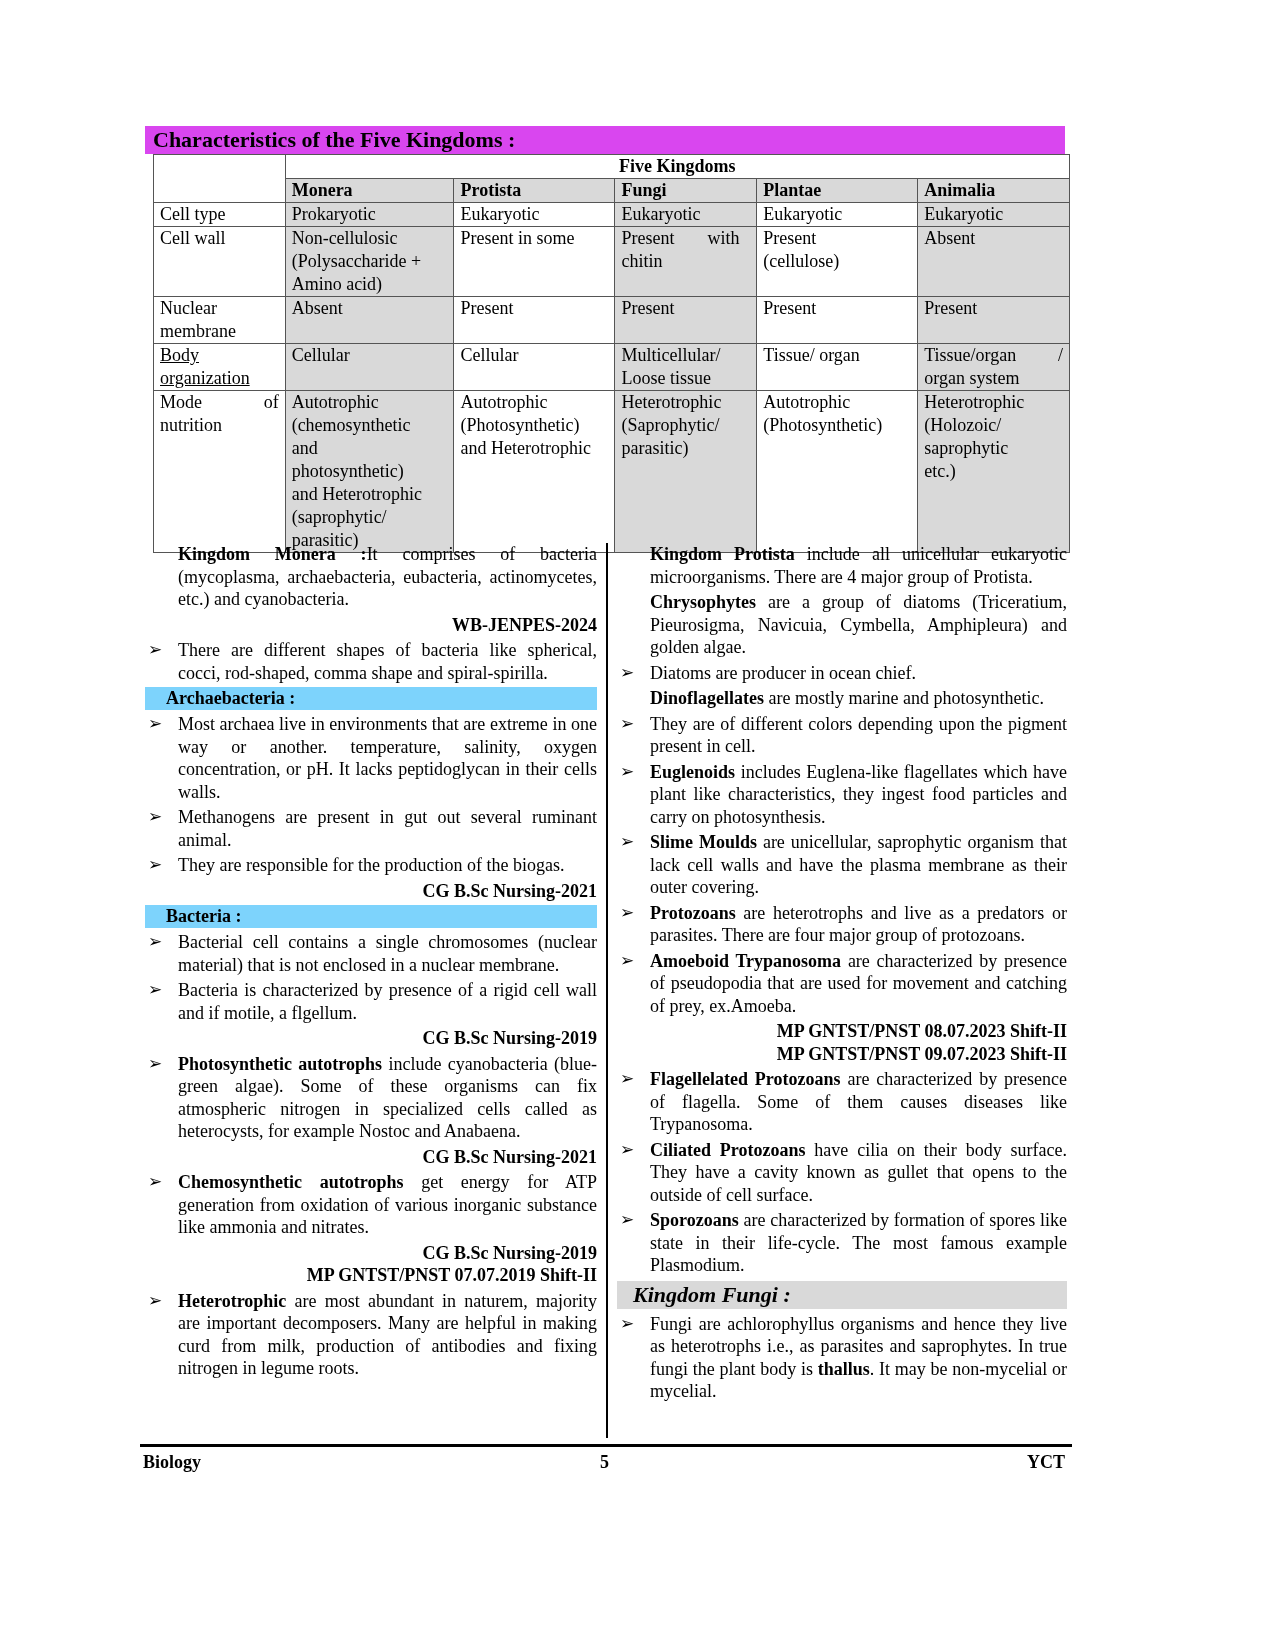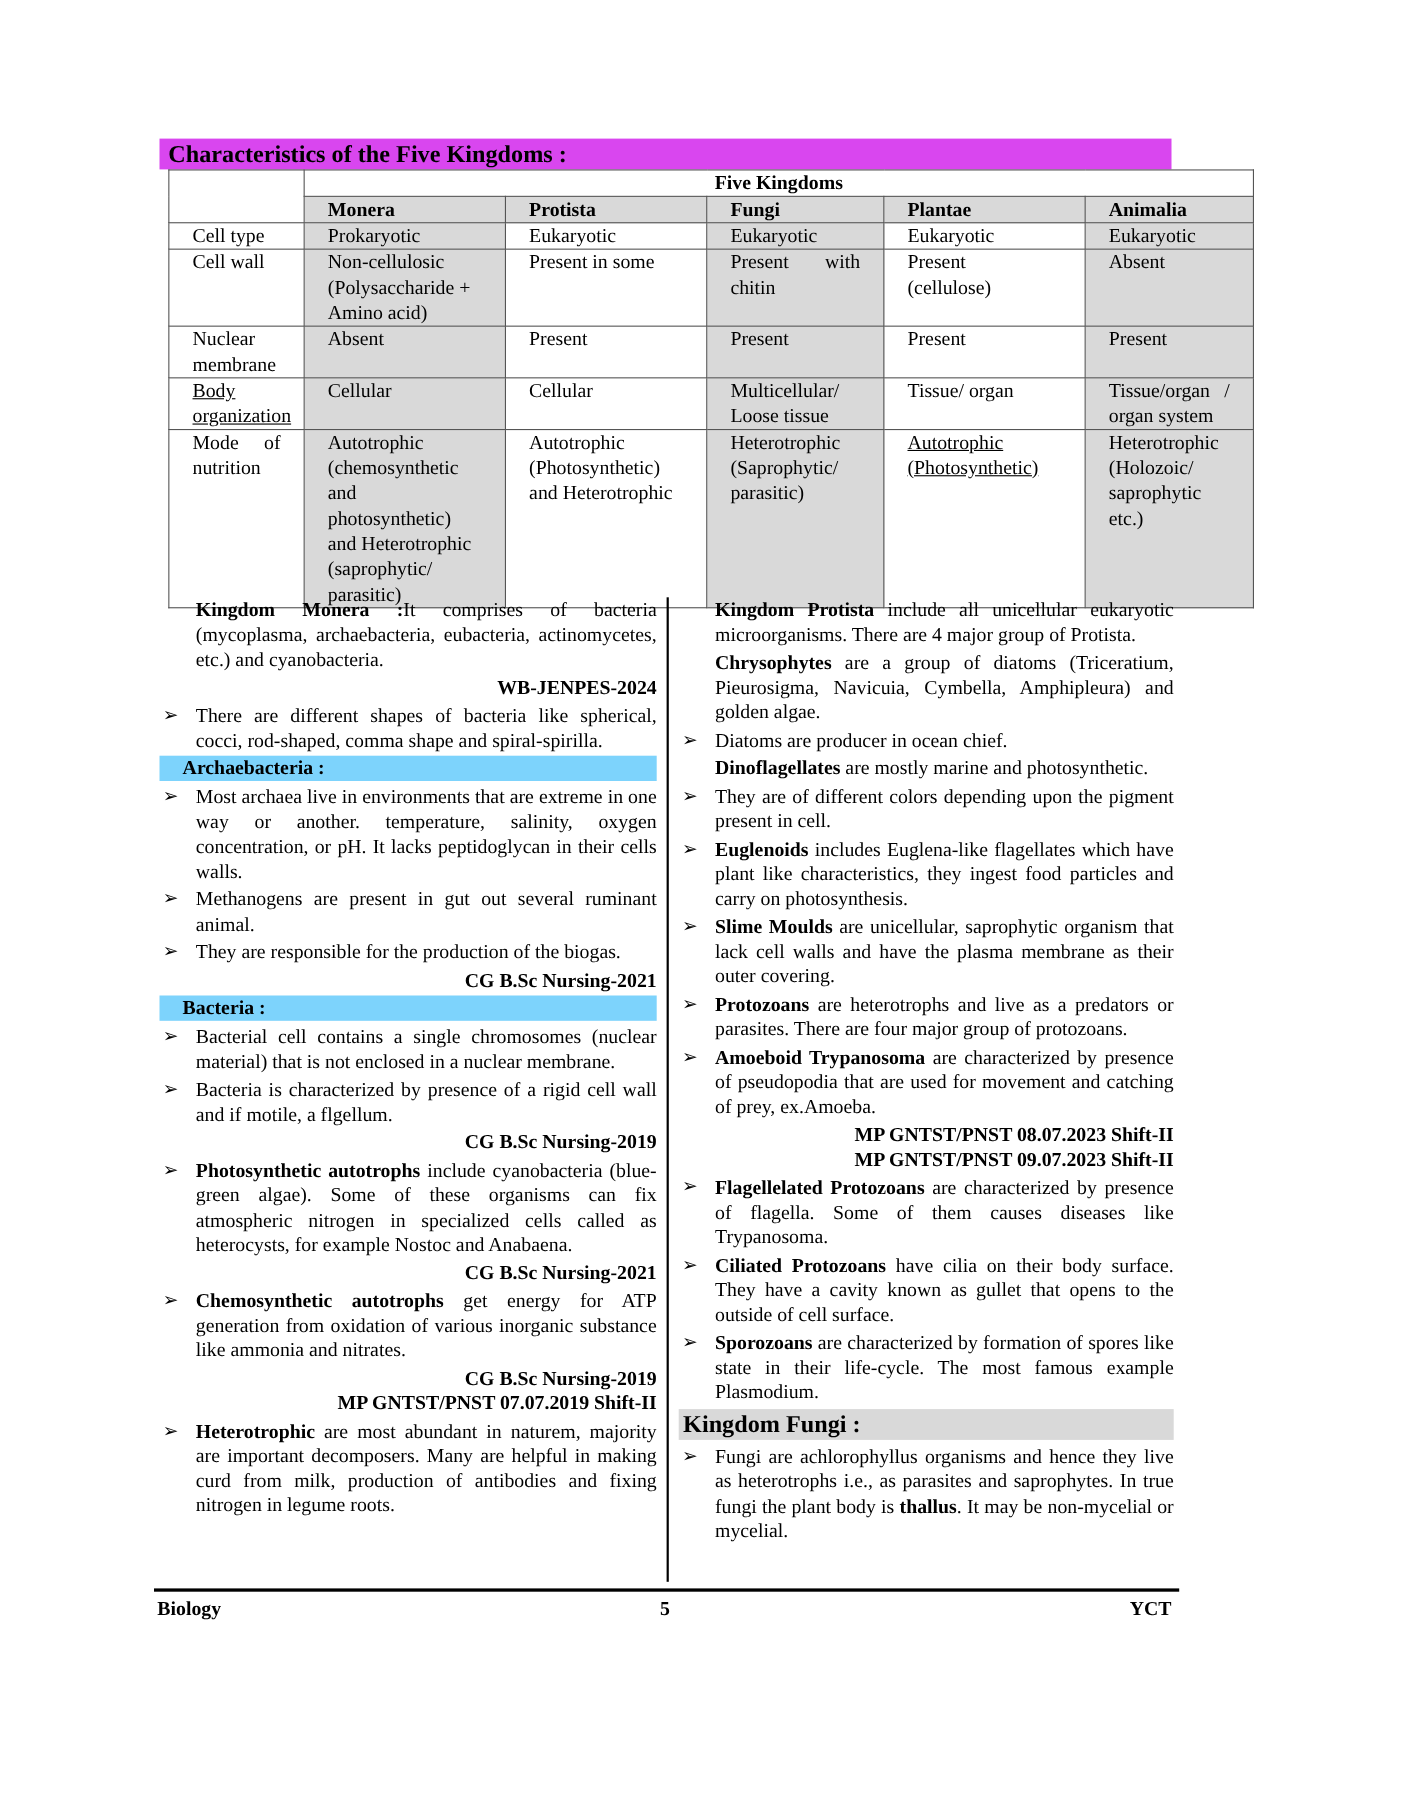--- a/index.html
+++ b/index.html
@@ -1,34 +1,34 @@
 <!DOCTYPE html>
 <html><head>
 <meta charset="utf-8">
 <style>
   html, body { margin: 0; padding: 0; background: #ffffff; }
   body { width: 1275px; height: 1650px; position: relative; font-family: "Liberation Serif", "DejaVu Serif", serif; color: #000; overflow: hidden; }
   .page { position: absolute; left: 0; top: 0; width: 1275px; height: 1650px; }
   .sec-title { position: absolute; left: 145px; top: 126px; width: 920px; height: 28px; background: #d946ef; font-weight: bold; font-size: 22px; line-height: 28px; padding-left: 8px; box-sizing: border-box; }
   table.kt { position: absolute; left: 153px; top: 154px; width: 917px; border-collapse: collapse; font-size: 18px; line-height: 23px; }
-  table.kt td { border: 1.5px solid #555; vertical-align: top; padding: 0 21px; }
+  table.kt td { border: 1.5px solid #555; vertical-align: top; padding: 0 6px; }
   table.kt td.gray { background: #d9d9d9; }
   table.kt td.hdr { font-weight: bold; }
   .justify { text-align: justify; text-align-last: left; }
   .col { position: absolute; top: 543px; font-size: 18px; line-height: 22.5px; }
   .col.left { left: 145px; width: 452px; }
   .col.right { left: 617px; width: 450px; }
   .divider { position: absolute; left: 606px; top: 543px; width: 2px; height: 895px; background: #000; }
   .para { text-align: justify; margin: 0 0 3px 0; }
   .indent { padding-left: 33px; }
   .bul { position: relative; padding-left: 33px; text-align: justify; margin: 0 0 3px 0; }
   .bul .arrow { position: absolute; left: 3px; top: 0; font-size: 17px; }
   .ref { text-align: right; font-weight: bold; margin: 2px 0 3px 0; }
   .sub-h { background: #7dd3fc; font-weight: bold; padding-left: 21px; margin: 2px 0 3px 0; height: 23px; }
-  .big-h { background: #d9d9d9; font-weight: bold; font-size: 22px; line-height: 28px; padding-left: 4px; margin: 4px 0 4px 0; }
+  .big-h { background: #d9d9d9; font-weight: bold; font-size: 22px; line-height: 28px; padding-left: 16px; margin: 4px 0 4px 0; font-style: italic; }
   .footer-line { position: absolute; left: 140px; top: 1444px; width: 932px; height: 3px; background: #000; }
   .footer { position: absolute; top: 1452px; font-size: 18px; font-weight: bold; }
   b { font-weight: bold; }
 </style>
 </head>
 <body>
 
 <div class="page">
 
   <div class="sec-title">Characteristics of the Five Kingdoms :</div>
@@ -101,21 +101,21 @@
       <td class="gray">
             <span style="display:block;width:140px;">Autotrophic (chemosynthetic and photosynthetic) and Heterotrophic (saprophytic/ parasitic)</span>
           </td>
       <td>
             <span style="display:block;width:140px;">Autotrophic (Photosynthetic) and Heterotrophic</span>
           </td>
       <td class="gray">
             <span style="display:block;width:118px;">Heterotrophic (Saprophytic/ parasitic)</span>
           </td>
       <td>
-            <span style="display:block;width:140px;text-decoration:underline;">Autotrophic (Photosynthetic)</span>
+            <span style="display:block;width:140px;">Autotrophic (Photosynthetic)</span>
           </td>
       <td class="gray">
             <span style="display:block;width:110px;">Heterotrophic (Holozoic/ saprophytic etc.)</span>
           </td>
     </tr>
   </tbody>
     </table>
 
   <div class="col left">
     <p class="para indent"><b>Kingdom Monera :</b><span>It comprises of bacteria (mycoplasma, archaebacteria, eubacteria, actinomycetes, etc.) and cyanobacteria.</span></p>

